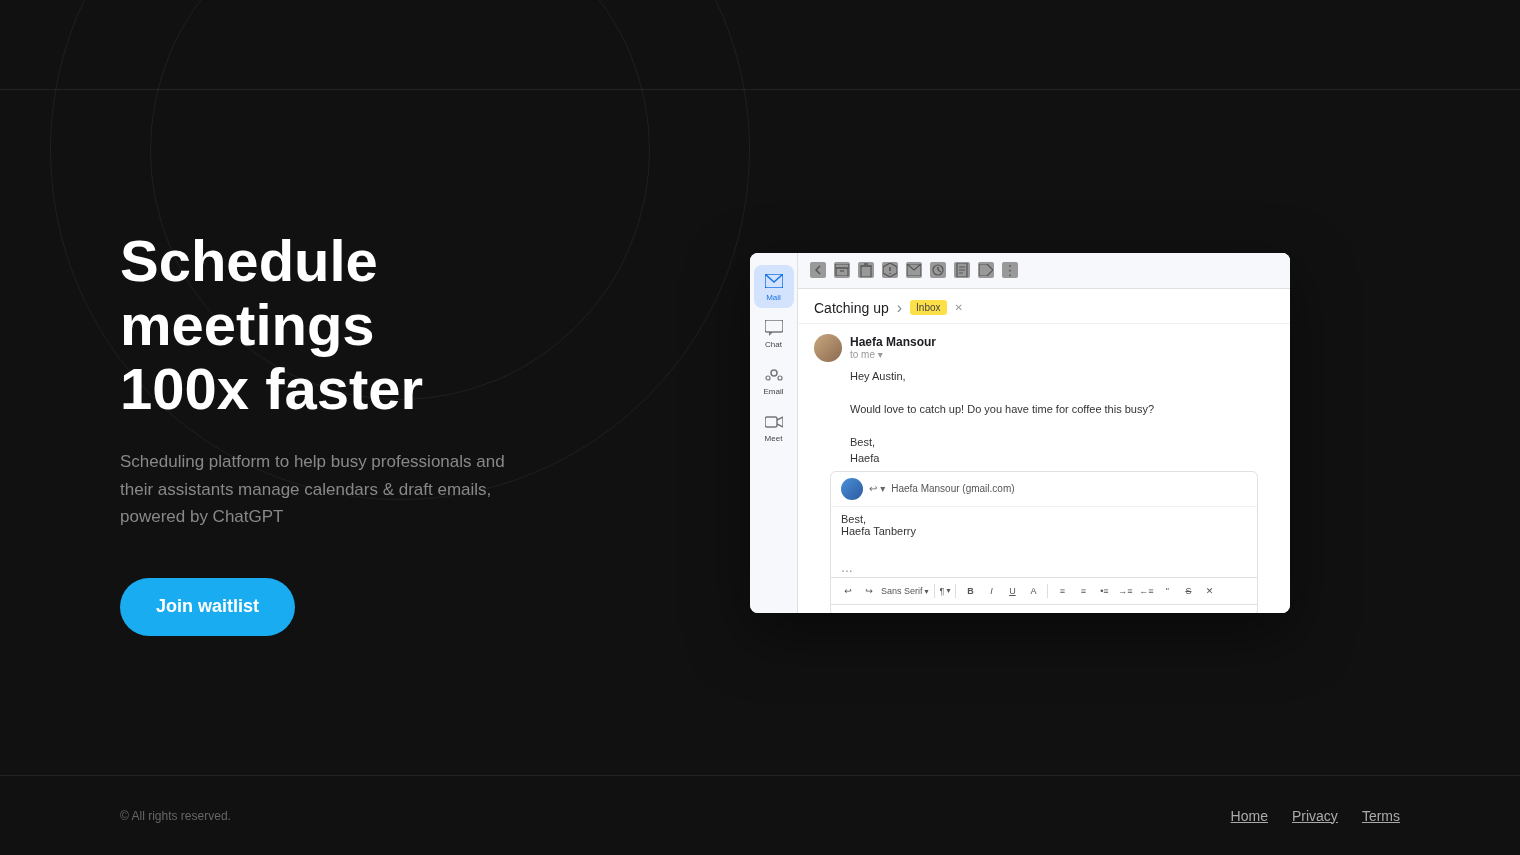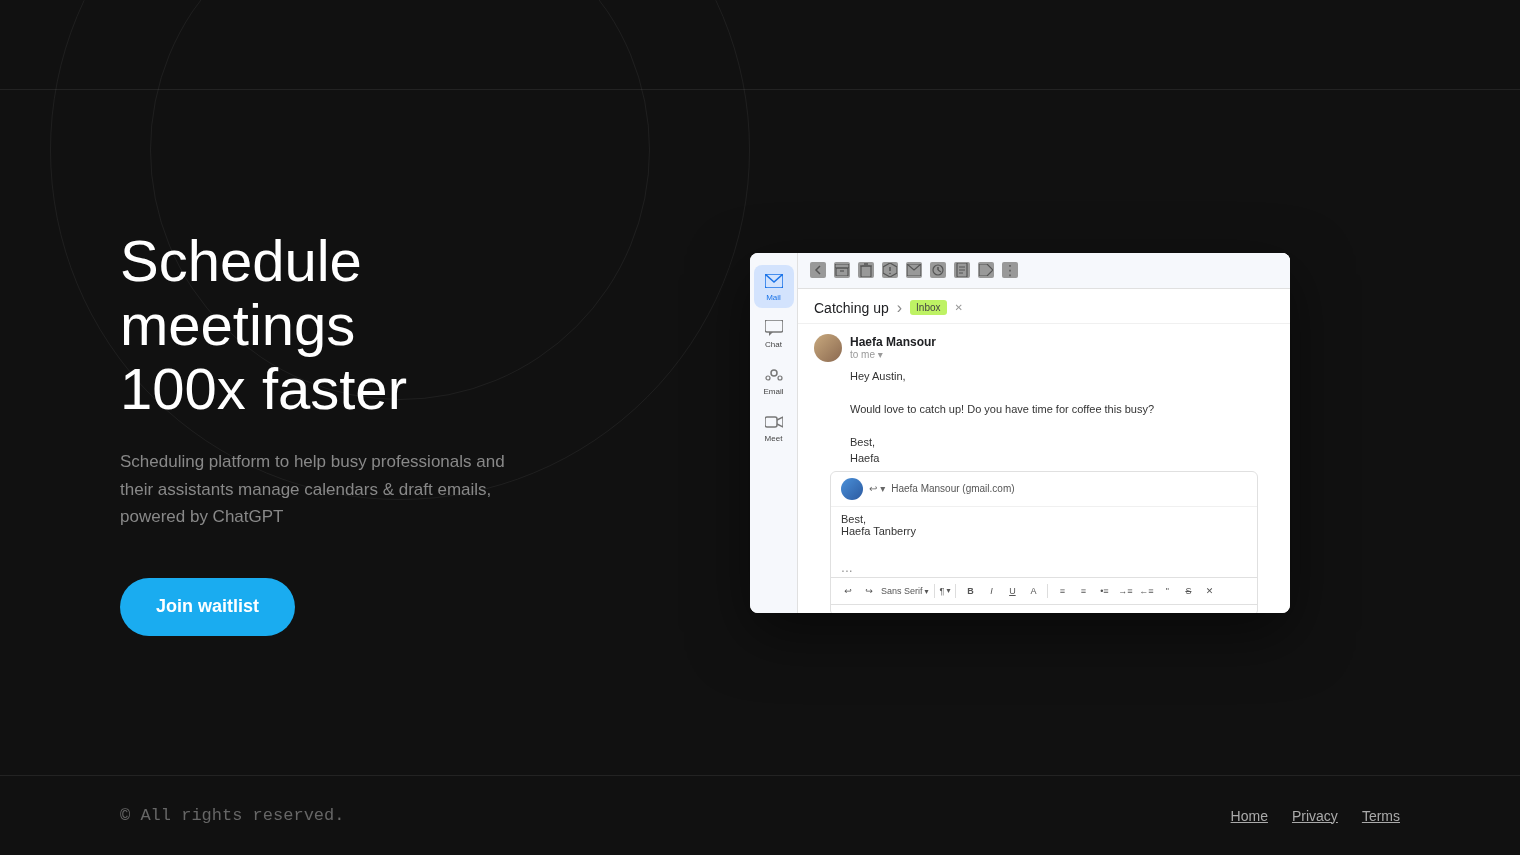--- a/index.html
+++ b/index.html
@@ -54,21 +54,21 @@
     }
 
     
     .left-section {
       flex: 0 0 520px;
       padding-right: 60px;
     }
 
     .headline {
       font-size: 58px;
-      font-weight: 400;
+      font-weight: 700;
       line-height: 1.1;
       color: #ffffff;
       margin-bottom: 28px;
     }
 
     .subheadline {
       font-size: 17px;
       color: #888888;
       line-height: 1.6;
       margin-bottom: 48px;
@@ -222,21 +222,21 @@
       gap: 8px;
     }
 
     .email-subject-text {
       font-size: 14px;
       font-weight: 500;
       color: #202124;
     }
 
     .inbox-badge {
-      background: #bef264;
+      background: #fde047;
       color: #444;
       font-size: 10px;
       padding: 2px 6px;
       border-radius: 3px;
     }
 
     .inbox-x {
       font-size: 10px;
       color: #999;
       cursor: pointer;
@@ -367,23 +367,22 @@
       bottom: 0; left: 0; right: 0;
       height: 80px;
       border-top: 1px solid rgba(255,255,255,0.08);
       display: flex;
       align-items: center;
       justify-content: space-between;
       padding: 0 120px;
     }
 
     .footer-copyright {
-      font-size: 17px;
+      font-size: 12px;
       color: #666666;
-      font-family: Liberation Mono, monospace;
     }
 
     .footer-links {
       display: flex;
       gap: 24px;
     }
 
     .footer-link {
       font-size: 14px;
       color: #aaaaaa;

